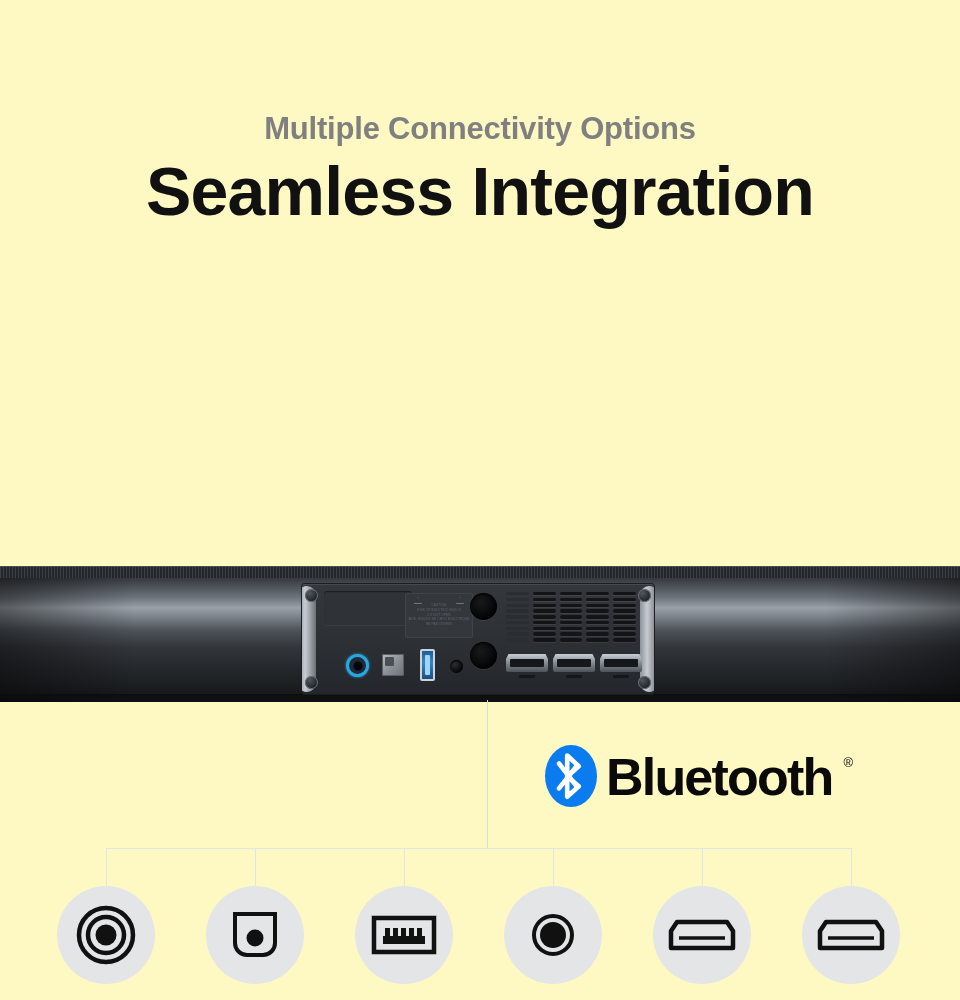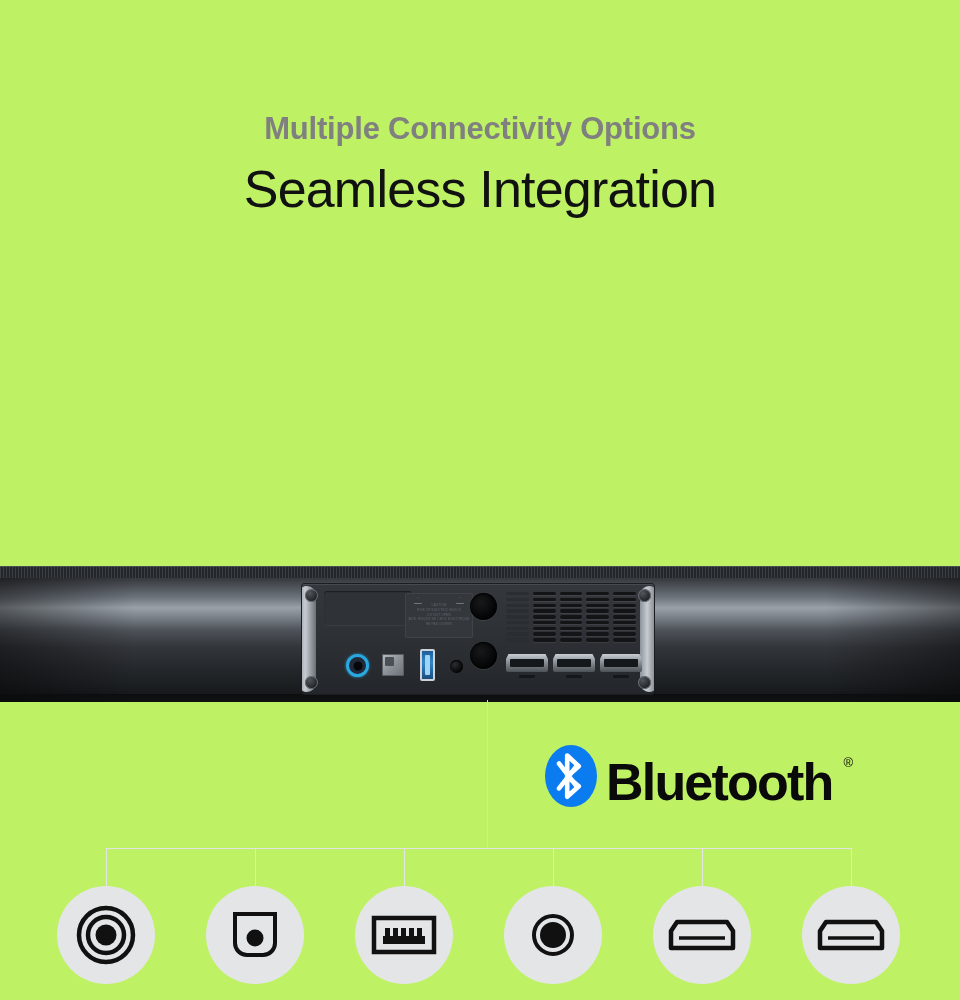--- a/index.html
+++ b/index.html
@@ -3,37 +3,37 @@
 <meta charset="utf-8">
 <title>Seamless Integration</title>
 <style>
   * { box-sizing: border-box; margin: 0; padding: 0; }
   html, body {
     width: 960px; height: 1000px;
     background: #ffffff;
     font-family: "Liberation Sans", sans-serif;
     overflow: hidden;
   }
-  .page { position: relative; width: 960px; height: 1000px; background: #bef264; }
+  .page { position: relative; width: 960px; height: 1000px; background: #fef9c3; }
 
   
   .text-block { position: absolute; left: 0; top: 0; width: 960px; text-align: center; }
   .eyebrow {
     margin-top: 112px;
     font-size: 31px;
     font-weight: bold;
     color: #808080;
     letter-spacing: -0.2px;
     line-height: 1.1;
     font-stretch: condensed;
   }
   .headline {
-    margin-top: 16px;
-    font-size: 52px;
-    font-weight: normal;
+    margin-top: 10px;
+    font-size: 68px;
+    font-weight: bold;
     color: #111111;
     letter-spacing: -0.8px;
     line-height: 1.05;
   }
   .body-copy {
     margin: 22px auto 0 auto;
     width: 780px;
     font-size: 33px;
     font-weight: 400;
     color: #1a1a1a;
@@ -223,21 +223,21 @@
     position: absolute; left: 106px; top: 148px; width: 745px; height: 1px;
     background: #e2e4e6;
   }
   .v-drop {
     position: absolute; top: 148px; width: 1px; height: 40px; background: #e2e4e6;
   }
 
   
   .bt-logo {
     position: absolute; left: 545px; top: 745px;
-    display: flex; align-items: flex-end; gap: 9px;
+    display: flex; align-items: center; gap: 9px;
   }
   .bt-badge {
     width: 52px; height: 62px; border-radius: 26px/31px;
     background: #0a7cf0;
     position: relative; flex: none;
   }
   .bt-word {
     font-size: 52px; font-weight: bold; color: #0a0a0a;
     letter-spacing: -1.8px; line-height: 1;
     position: relative; top: 1px;

